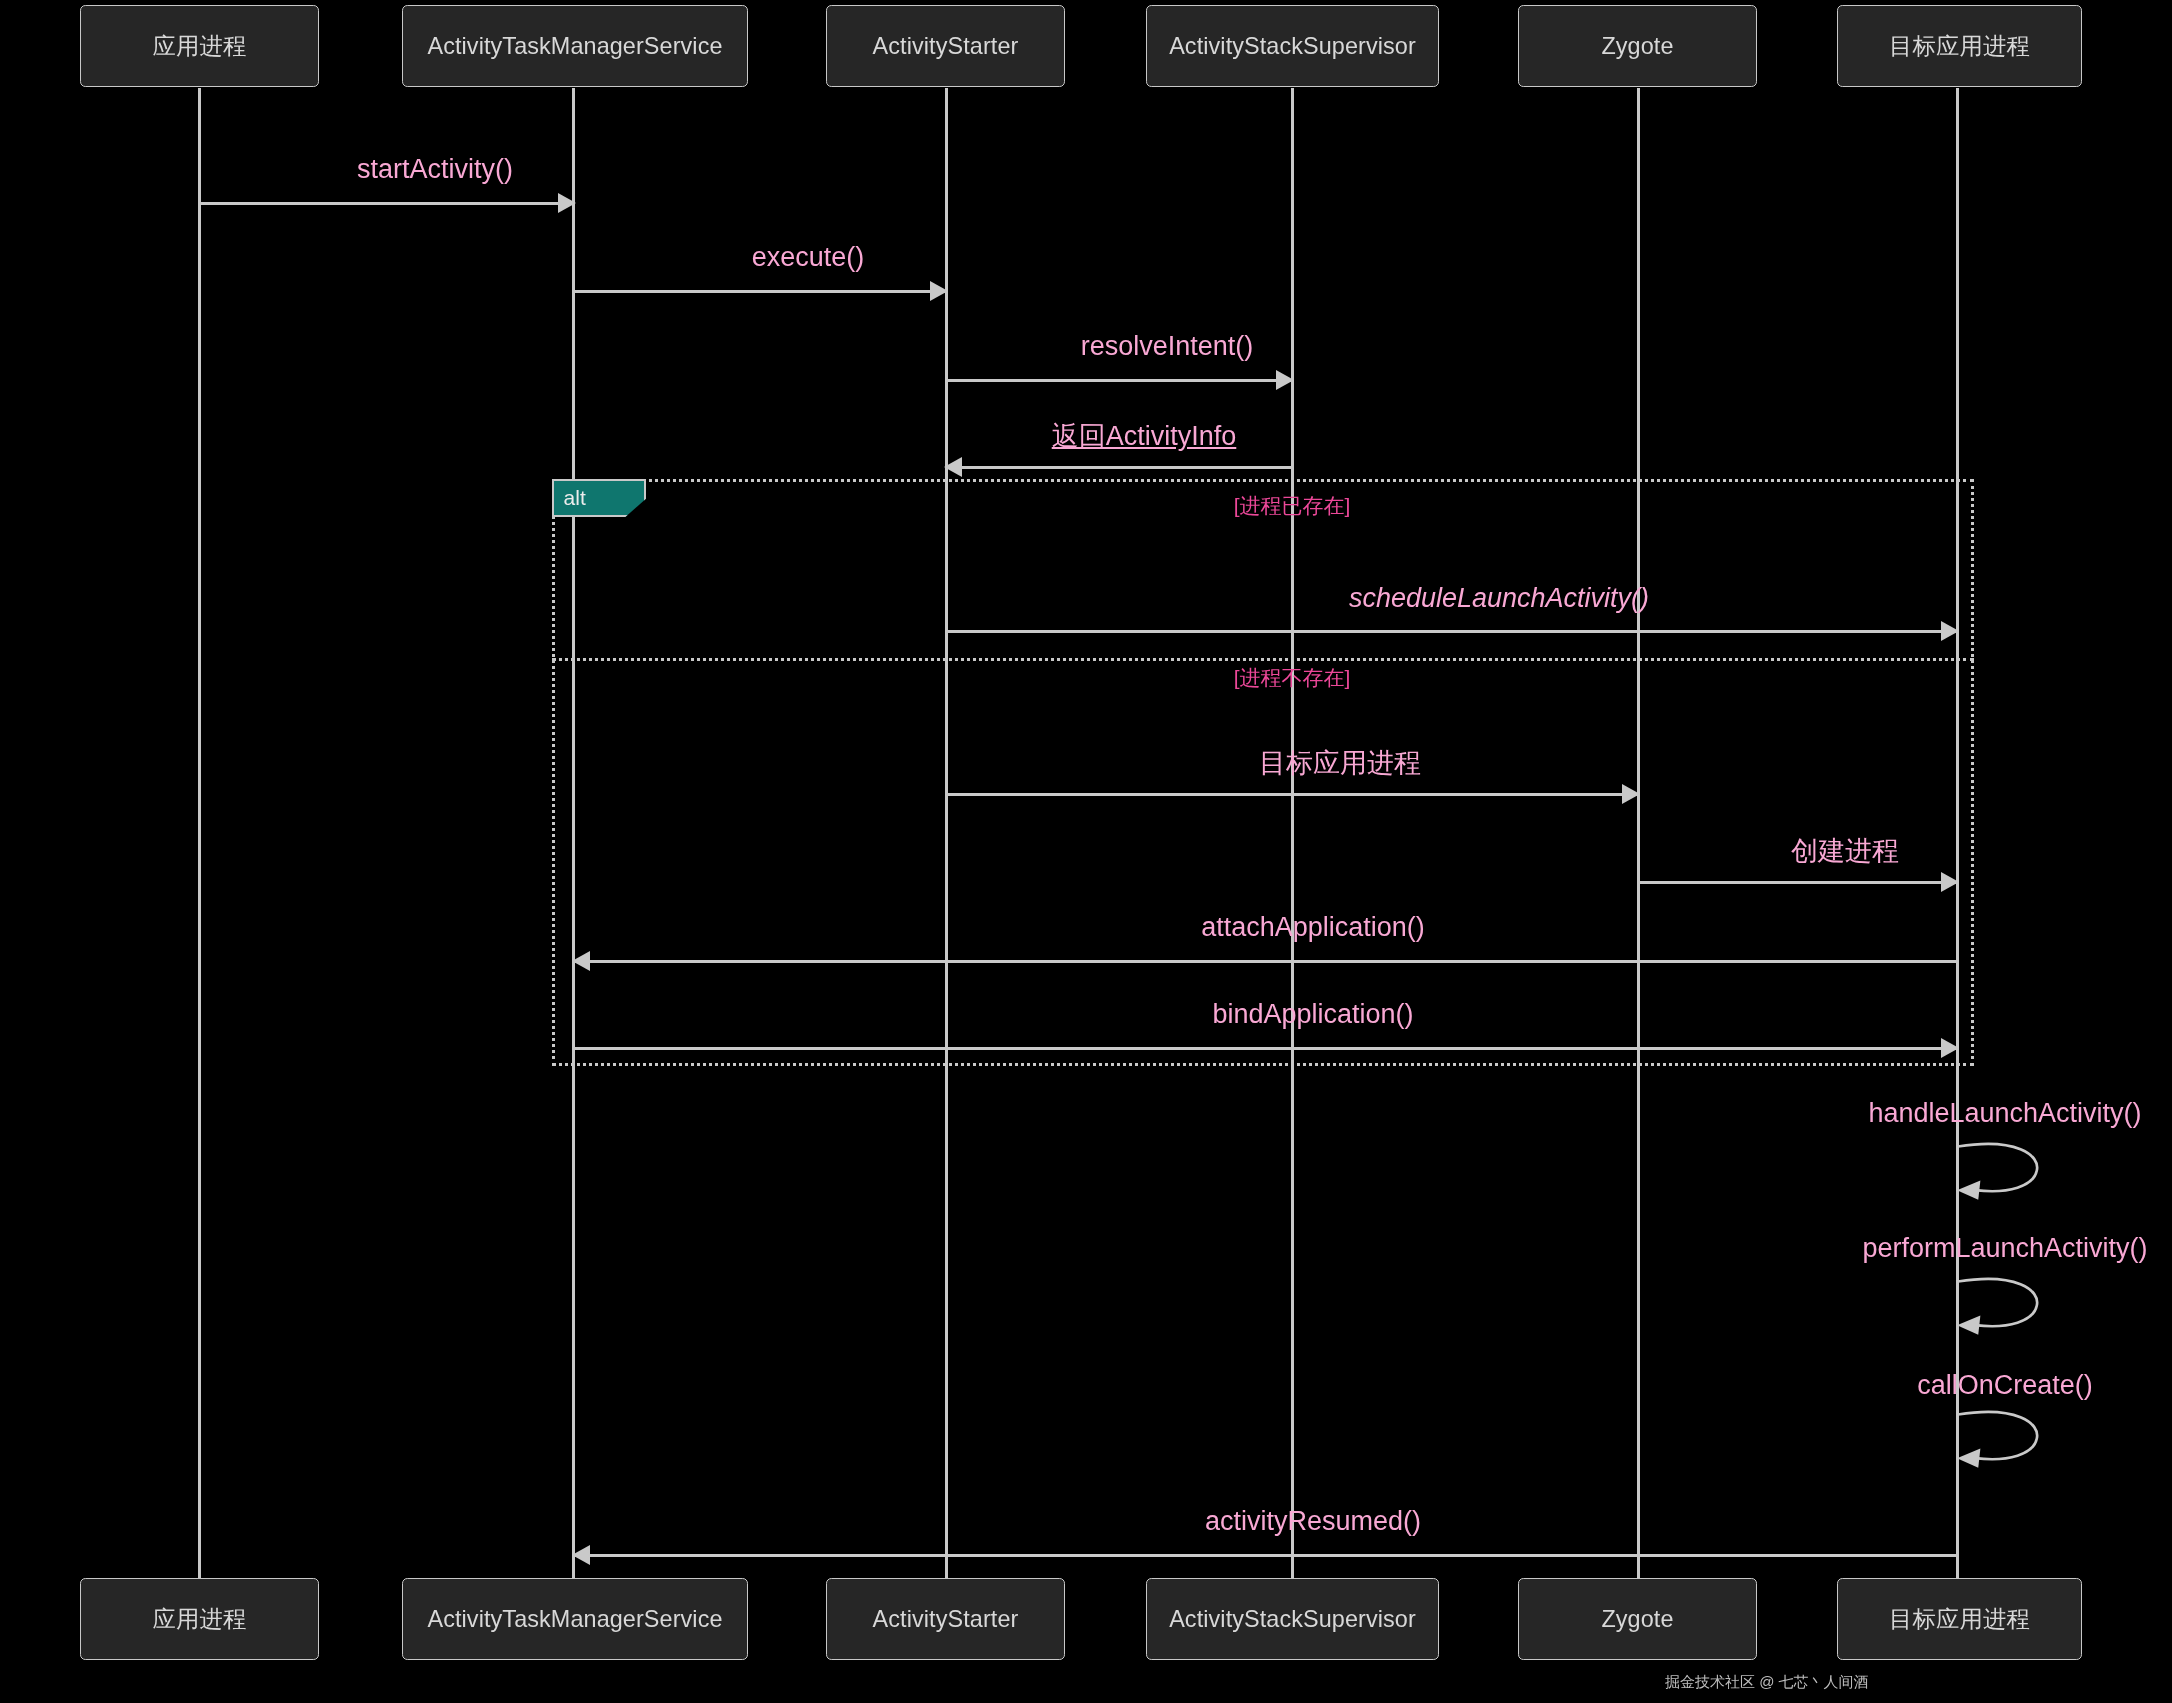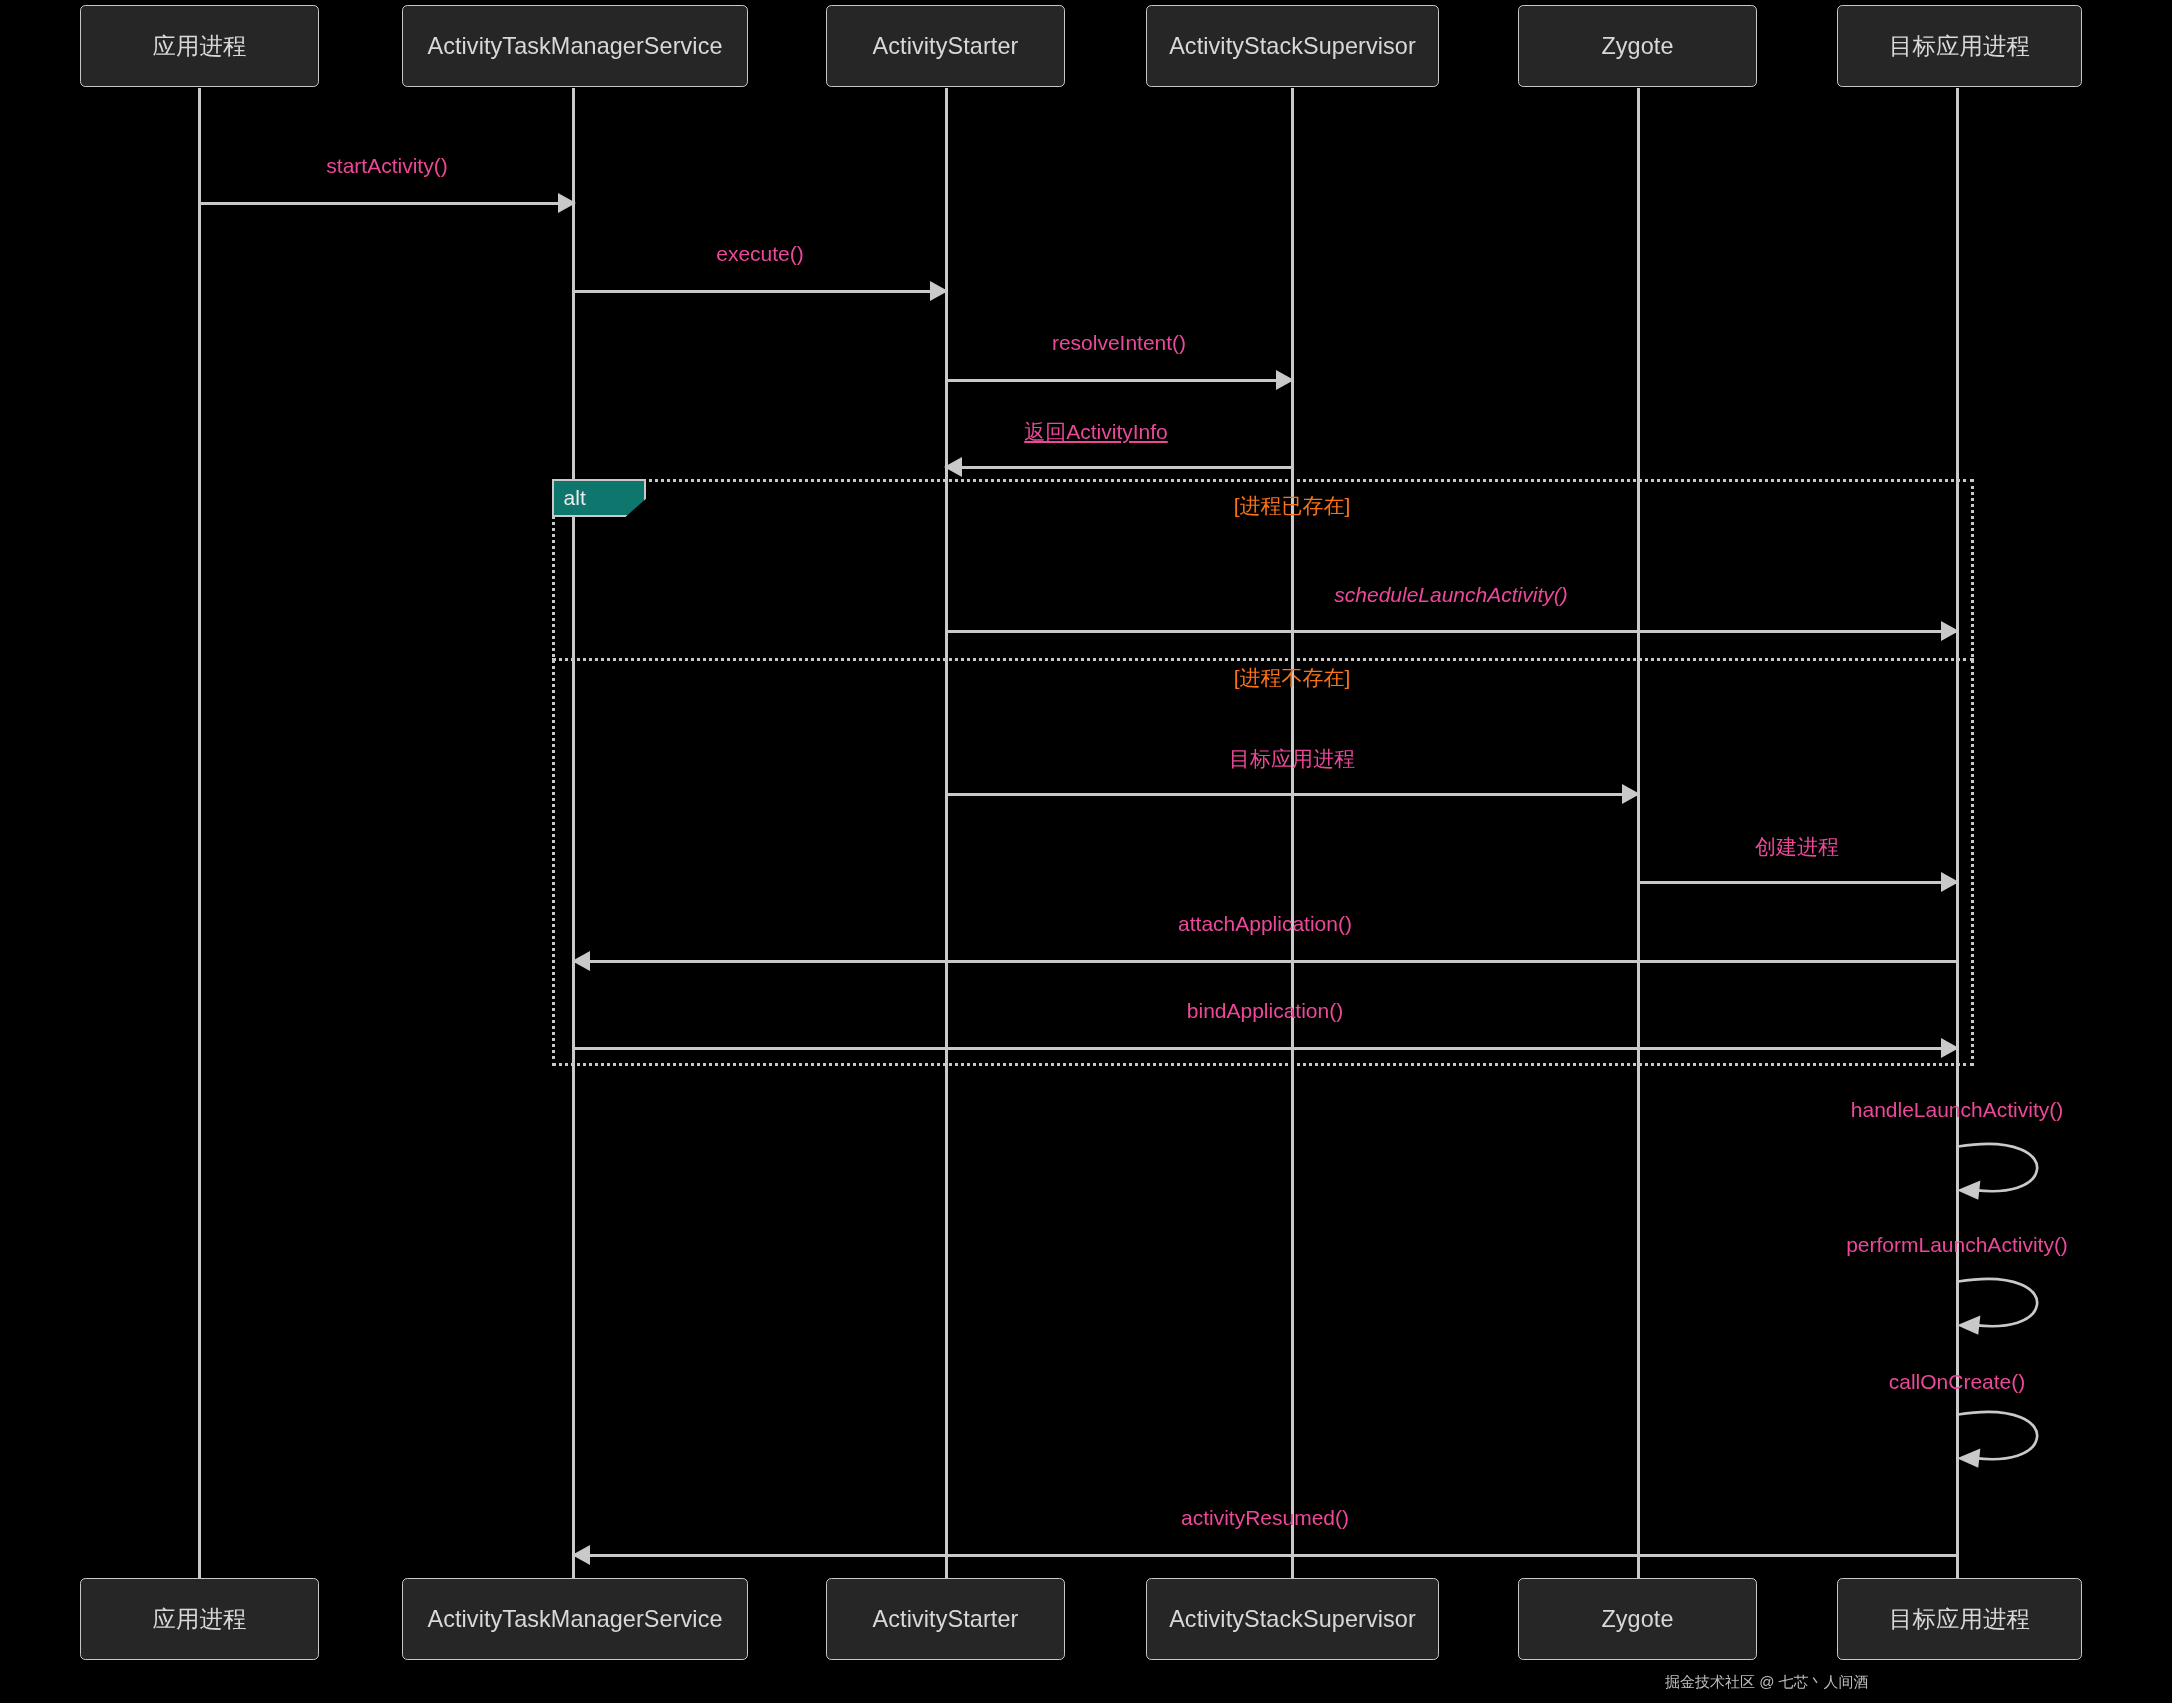--- a/index.html
+++ b/index.html
@@ -13,29 +13,29 @@
   .lifeline{position:absolute;width:2.7px;background:#c9c9c9;}
 
   .msg{position:absolute;height:2.7px;background:#c9c9c9;}
   .msg.head-r::after{content:"";position:absolute;right:-2.1px;top:-9px;
       border-top:10.6px solid transparent;border-bottom:10.6px solid transparent;
       border-left:18px solid #c9c9c9;}
   .msg.head-l::before{content:"";position:absolute;left:-2.1px;top:-9px;
       border-top:10.6px solid transparent;border-bottom:10.6px solid transparent;
       border-right:18px solid #c9c9c9;}
 
-  .mlabel{position:absolute;color:#ec4899;font-size:21px;white-space:nowrap;
-          transform:translateX(-50%);}
+  .mlabel{position:absolute;color:#f9a8d4;font-size:27px;white-space:nowrap;
+          transform:translateX(-50%);margin-left:48px;}
 
   .altframe{position:absolute;border:3.2px dotted #c9c9c9;box-sizing:border-box;}
   .altdivider{position:absolute;height:0;border-top:3.2px dotted #c9c9c9;}
   .altlabel{position:absolute;background:#0f766e;border:2.1px solid #c9c9c9;color:#ececec;
             font-size:21px;display:flex;align-items:center;padding-left:9.6px;box-sizing:border-box;
             clip-path:polygon(0 0,100% 0,100% 52%,78% 100%,0 100%);}
-  .altcond{position:absolute;color:#f97316;font-size:21px;white-space:nowrap;transform:translateX(-50%);}
+  .altcond{position:absolute;color:#ec4899;font-size:21px;white-space:nowrap;transform:translateX(-50%);}
 
   .selfloop{position:absolute;}
   .watermark{position:absolute;color:#bdbdbd;font-size:15px;white-space:nowrap;}
 </style>
 </head>
 <body>
 
 <div id="stage">
     <div class="lifeline" style="left: 198px; top: 88px; height: 1490px;"></div>
     <div class="lifeline" style="left: 572px; top: 88px; height: 1490px;"></div>

